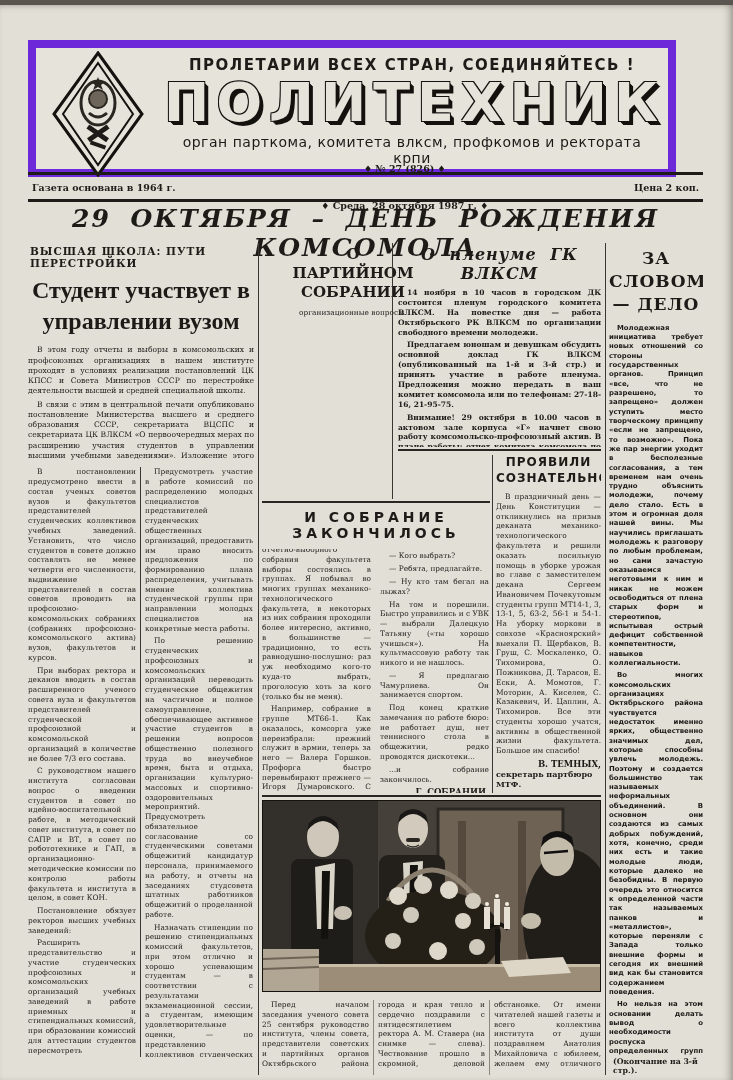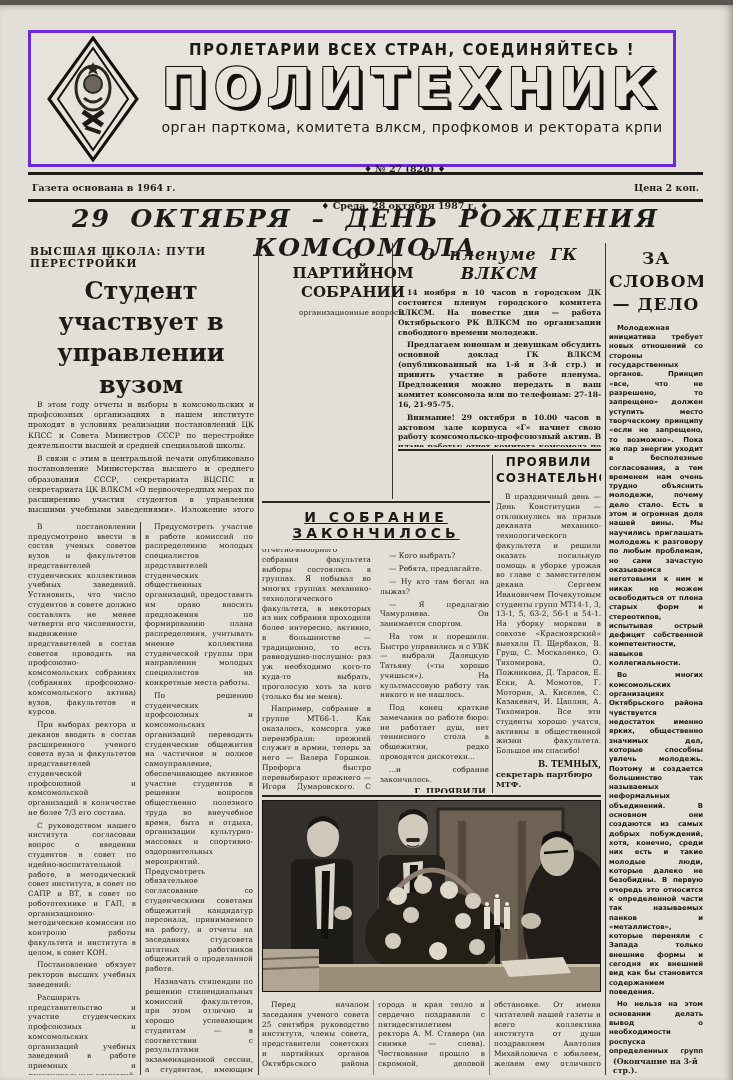--- a/index.html
+++ b/index.html
@@ -5,22 +5,22 @@
   html,body{margin:0;padding:0;}
   body{background:#b8b4ac;}
   .page{
     position:relative;width:733px;height:1080px;margin:0 auto;
     background:#e2dfd6;overflow:hidden;color:#1d1b18;
     font-family:"DejaVu Serif", serif;
     box-shadow:inset -7px 0 9px -5px rgba(70,64,58,.5), inset 0 9px 7px -5px rgba(70,64,58,.6);
   }
   .scan-edge-top{position:absolute;top:0;left:0;right:0;height:5px;background:#5a554e;}
   
-  .masthead{position:absolute;left:28px;top:30px;width:648px;height:137px;
-    border:3px solid #6d28d9;box-sizing:border-box;background:#e6e3da;}
+  .masthead{position:absolute;left:28px;top:40px;width:648px;height:137px;
+    border:8px solid #6d28d9;box-sizing:border-box;background:#e6e3da;}
   .logo-wrap{position:absolute;left:14px;top:3px;width:96px;height:126px;}
   .mast-right{position:absolute;left:128px;top:4px;right:8px;bottom:2px;text-align:center;}
   .slogan{font-family:"DejaVu Sans",sans-serif;font-weight:bold;font-size:15px;
     letter-spacing:1.5px;margin-top:4px;}
   .paper-title{font-family:"DejaVu Sans",sans-serif;font-weight:bold;font-size:54px;
     letter-spacing:7px;line-height:1.0;margin-top:2px;color:#e6e3da;
     text-shadow:-1px -1px 0 #14120f,1px -1px 0 #14120f,-1px 1px 0 #14120f,1px 1px 0 #14120f,
       2px 2px 0 #14120f,3px 3px 0 #14120f,4px 4px 0 #14120f;}
   .mast-sub{font-family:"DejaVu Sans",sans-serif;font-size:14px;margin-top:4px;letter-spacing:.5px;}
   
@@ -38,42 +38,42 @@
   .vrule{position:absolute;top:0;bottom:0;width:1px;background:#3a3631;}
   .col-left{position:absolute;left:0;top:0;width:226px;height:832px;overflow:hidden;}
   .col-mid{position:absolute;left:234px;top:0;width:339px;height:832px;}
   .col-right{position:absolute;left:581px;top:0;width:94px;height:832px;overflow:hidden;}
   .col-right-inner{width:94px;}
   
   .body-text{font-size:7.4px;line-height:1.32;text-align:justify;hyphens:auto;}
   .body-text p{margin:0 0 3px 0;text-indent:9px;}
   
   .kicker{font-weight:bold;font-size:10.5px;letter-spacing:1px;margin:2px 0 6px 2px;}
-  .left-headline{font-weight:bold;font-size:24px;line-height:1.3;text-align:center;}
+  .left-headline{font-weight:bold;font-size:24px;line-height:1.3;text-align:center;margin-bottom:8px;font-family:Liberation Serif, serif;}
   .lead{font-size:7.6px;line-height:1.35;text-align:justify;height:116px;overflow:hidden;}
   .lead p{margin:0 0 3px 0;text-indent:9px;}
   .left-cols{position:relative;display:flex;height:590px;overflow:hidden;margin-top:6px;}
   .left-cols .c{width:108px;overflow:hidden;}
   .left-cols .divider{width:1px;background:#3a3631;margin:0 4px;}
   .cont-note{position:absolute;right:0;bottom:0;background:#e2dfd6;
     font-weight:bold;font-size:7.8px;padding:1px 0 0 4px;}
   
   .party{position:absolute;left:0;top:2px;width:126px;height:254px;overflow:hidden;margin-left:28px;}
   .party-headline{font-weight:bold;font-size:15px;line-height:1.25;text-align:center;margin-bottom:7px;}
   .plenum{position:absolute;left:136px;top:2px;width:203px;height:202px;overflow:hidden;}
   .plenum-headline{font-weight:bold;font-size:16px;text-align:center;word-spacing:7px;
     letter-spacing:1px;margin-bottom:5px;font-style:italic;}
   .plenum .body-text{font-weight:600;font-size:7.5px;}
   .hrule{position:absolute;height:2px;background:#2a2621;}
   .soznat{position:absolute;left:234px;top:212px;width:105px;height:338px;overflow:hidden;}
   .soznat-headline{font-family:"DejaVu Sans",sans-serif;font-weight:bold;font-size:12px;
     line-height:1.3;text-align:center;letter-spacing:1px;margin-bottom:6px;}
   .sobranie{position:absolute;left:0;top:262px;width:228px;height:288px;overflow:hidden;}
   .sobranie-headline{font-family:"DejaVu Sans",sans-serif;font-weight:bold;font-size:14px;
-    letter-spacing:4px;text-align:center;margin:4px 0 8px 0;text-decoration:underline;}
+    letter-spacing:4px;text-align:center;margin:4px 0 8px 0;}
   .sobr-cols{display:flex;height:252px;overflow:hidden;align-items:center;}
   .sobr-cols .c{width:109px;overflow:hidden;}
   .sobr-cols .divider{width:1px;background:#3a3631;margin:0 4px;}
   .sig-name{font-weight:bold;font-size:8.5px;text-align:right;margin-top:3px;}
   .sig-role{font-weight:bold;font-size:8px;text-align:left;}
   .photo-frame{position:absolute;left:0;top:557px;width:339px;height:192px;
     border:1px solid #14120f;box-sizing:border-box;background:#3c3731;}
   .caption{position:absolute;left:0;top:757px;width:339px;height:75px;overflow:hidden;
     font-size:7.4px;line-height:1.32;text-align:justify;column-count:3;column-gap:9px;
     column-rule:1px solid #8c867c;}
@@ -199,26 +199,26 @@
           <div class="c body-text">
               <p>Накануне общего отчетно-выборного собрания факультета выборы состоялись в группах. Я побывал во многих группах механико-технологического факультета, в некоторых из них собрания проходили более интересно, активно, в большинстве — традиционно, то есть равнодушно-послушно: раз уж необходимо кого-то куда-то выбрать, проголосую хоть за кого (только бы не меня).</p>
               <p>Например, собрание в группе МТ66-1. Как оказалось, комсорга уже переизбрали: прежний служит в армии, теперь за него — Валера Горшков. Профорга быстро перевыбирают прежнего — Игоря Думаровского. С должностью физорга вышла заминка.</p>
             </div>
           <div class="divider"></div>
           <div class="c body-text">
             <div>
                 <p>— Кого выбрать?</p>
                 <p>— Ребята, предлагайте.</p>
                 <p>— Ну кто там бегал на лыжах?</p>
+                <p>На том и порешили. Быстро управились и с УВК — выбрали Далецкую Татьяну («ты хорошо учишься»). На культмассовую работу так никого и не нашлось.</p>
                 <p>— Я предлагаю Чамурлиева. Он занимается спортом.</p>
-                <p>На том и порешили. Быстро управились и с УВК — выбрали Далецкую Татьяну («ты хорошо учишься»). На культмассовую работу так никого и не нашлось.</p>
                 <p>Под конец краткие замечания по работе бюро: не работает душ, нет теннисного стола в общежитии, редко проводятся дискотеки...</p>
                 <p>...и собрание закончилось.</p>
               </div>
-            <div class="sig-name">Г. ПРОЯВИЛИ,</div>
+            <div class="sig-name">Г. СОБРАНИИ,</div>
 
           </div>
         </div>
       </div>
 
       <div class="hrule" style="left:0;top:552px;width:339px;"></div>
 
       <div class="photo-frame">
         <svg width="337" height="190" viewBox="0 0 337 190">
           <rect x="0" y="0" width="337" height="190" fill="#45403a"></rect>

